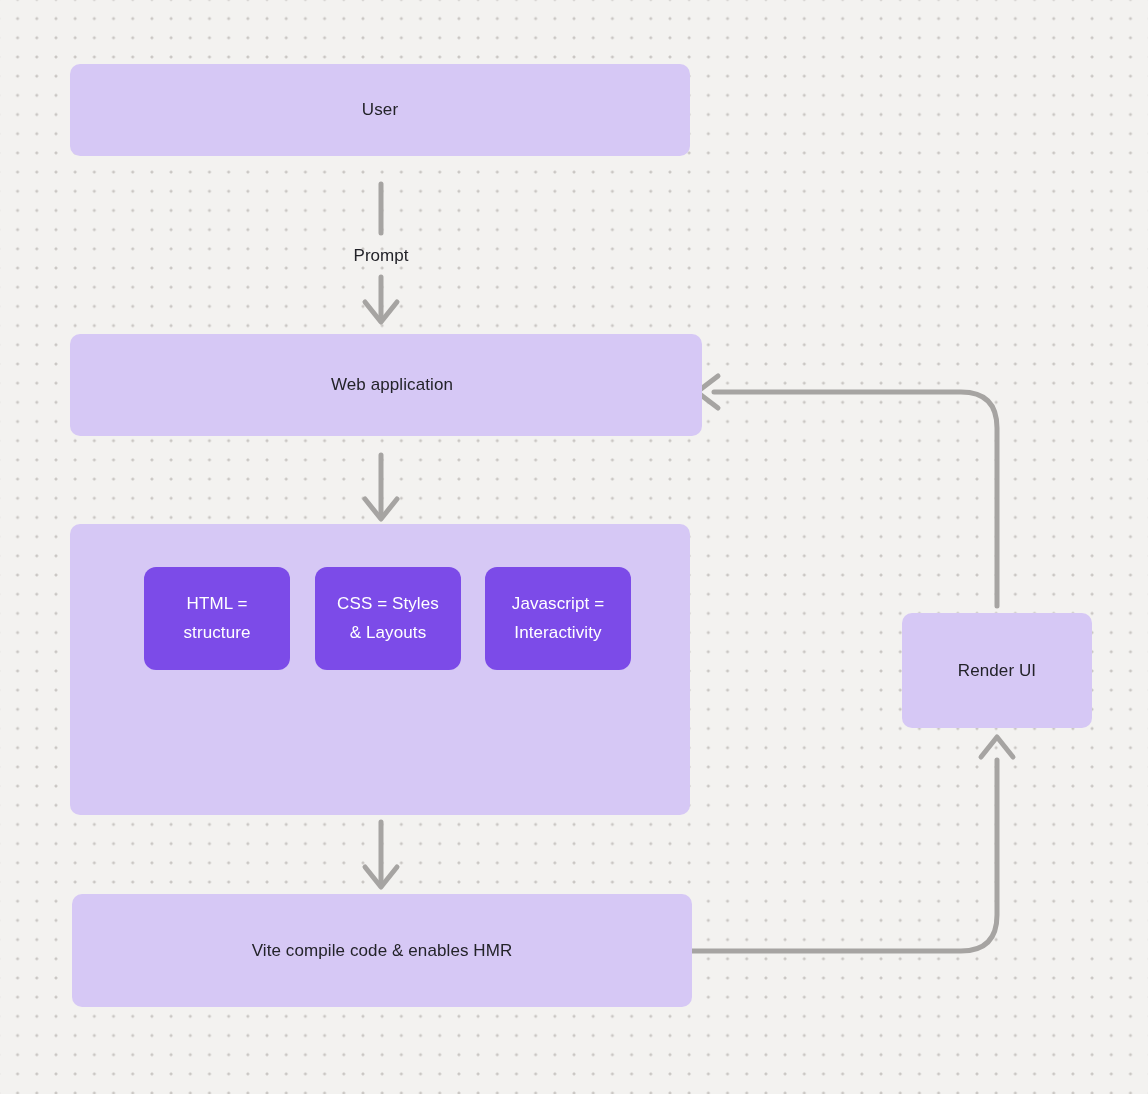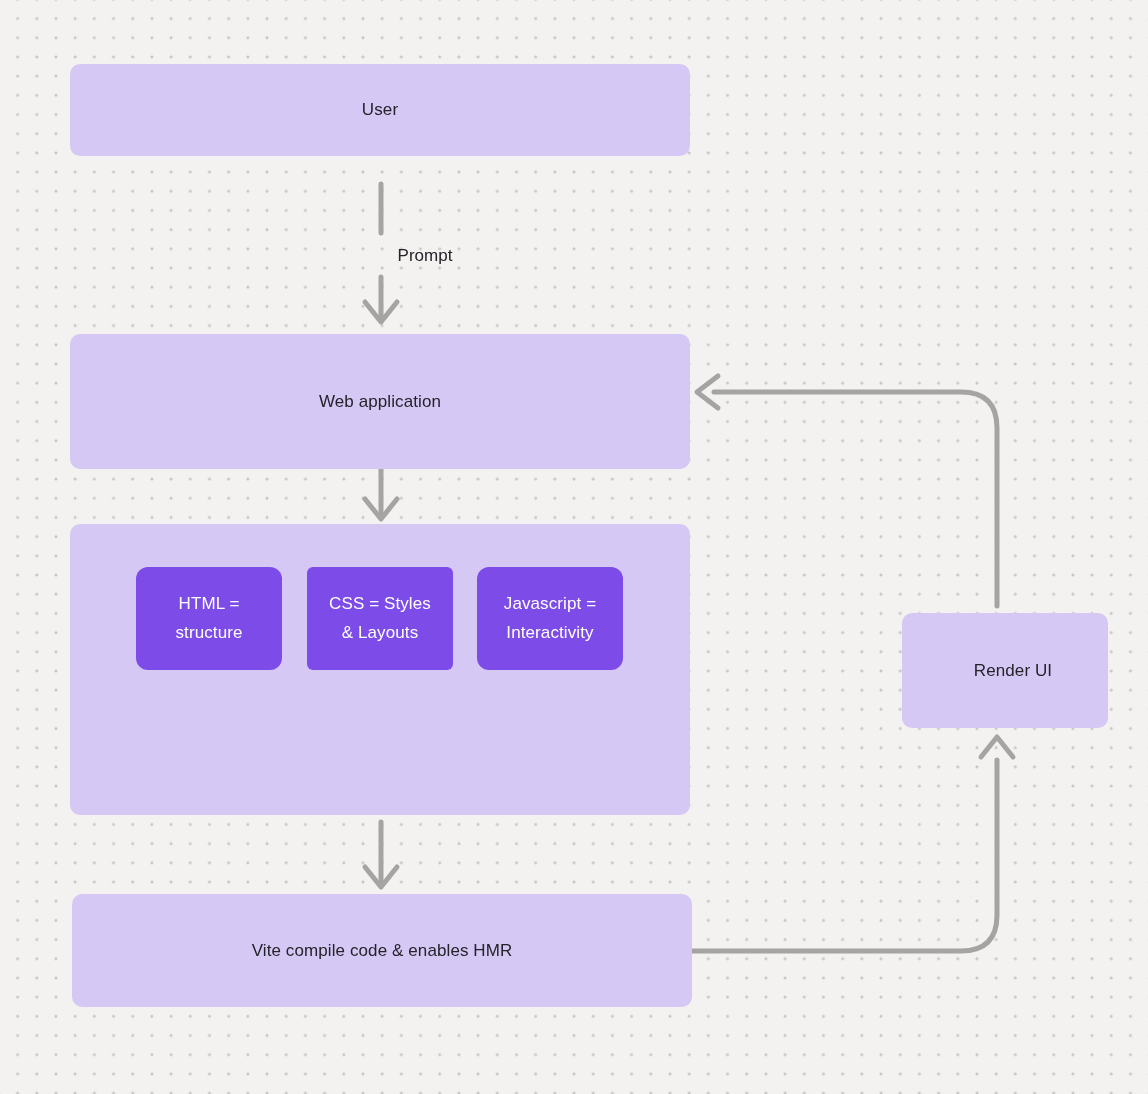--- a/index.html
+++ b/index.html
@@ -45,62 +45,62 @@
     background:var(--node-fill);
     border-radius:10px;
     display:flex;
     align-items:center;
     justify-content:center;
     color:var(--text);
     font-size:17px;
     letter-spacing:0.1px;
   }
   .node-user   {left:70px;  top:64px;  width:620px; height:92px;}
-  .node-webapp {left:70px;  top:334px; width:620px; height:135px;}
+  .node-webapp {left:70px;  top:334px; width:620px; height:102px;padding-left:12px;}
   .node-vite   {left:72px;  top:894px; width:620px; height:113px;}
-  .node-render {left:902px; top:613px; width:190px; height:115px;padding-left:16px;}
+  .node-render {left:902px; top:613px; width:190px; height:115px;}
   .node-container{
     left:70px; top:524px; width:620px; height:291px;
     display:block;
   }
   .chip{
     position:absolute;
     top:43px;
     width:146px;
     height:103px;
     background:var(--chip-fill);
     border-radius:12px;
     color:var(--chip-text);
     font-size:17px;
     line-height:1.68;
     display:flex;
     align-items:center;
     justify-content:center;
     text-align:center;
     white-space:pre-line;
+    margin-left:8px;
   }
   .chip-1{left:66px;}
-  .chip-2{left:237px;border-radius:6px;}
+  .chip-2{left:237px;}
   .chip-3{left:407px;}
   .container-caption{
     position:absolute;
     left:0; right:0;
     top:195px;
     text-align:center;
     color:var(--text);
     font-size:17.5px;
   }
   .edge-label{
     position:absolute;
     left:381px;
     top:256px;
     transform:translate(-50%,-50%);
     color:var(--text);
     font-size:17px;
-    margin-left:44px;
   }
 </style>
 </head>
 <body>
 
 <div class="canvas">
 
   <svg class="arrows" viewBox="0 0 1148 1094" xmlns="http://www.w3.org/2000/svg">
 
     <line class="stroke" x1="381" y1="184" x2="381" y2="233"></line>

